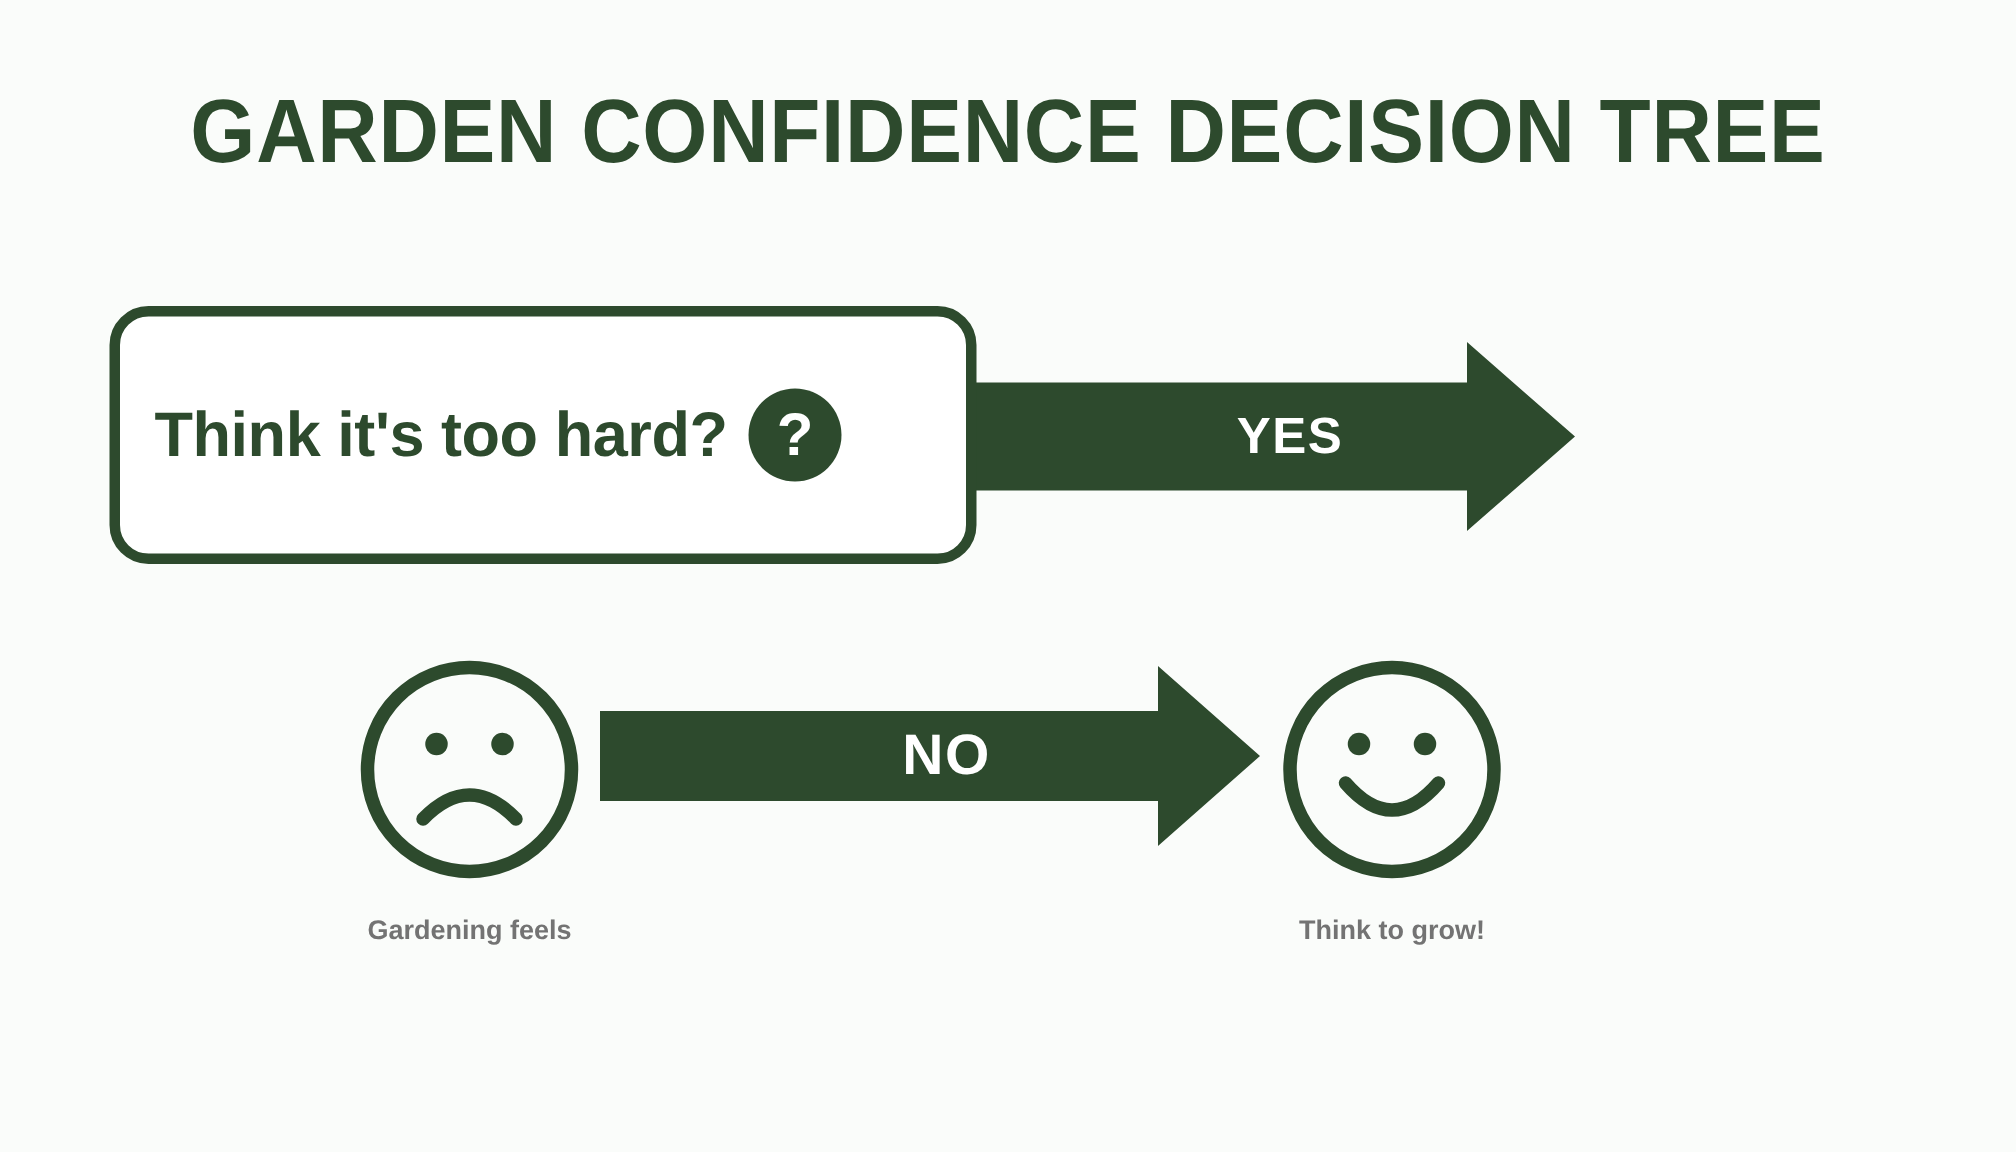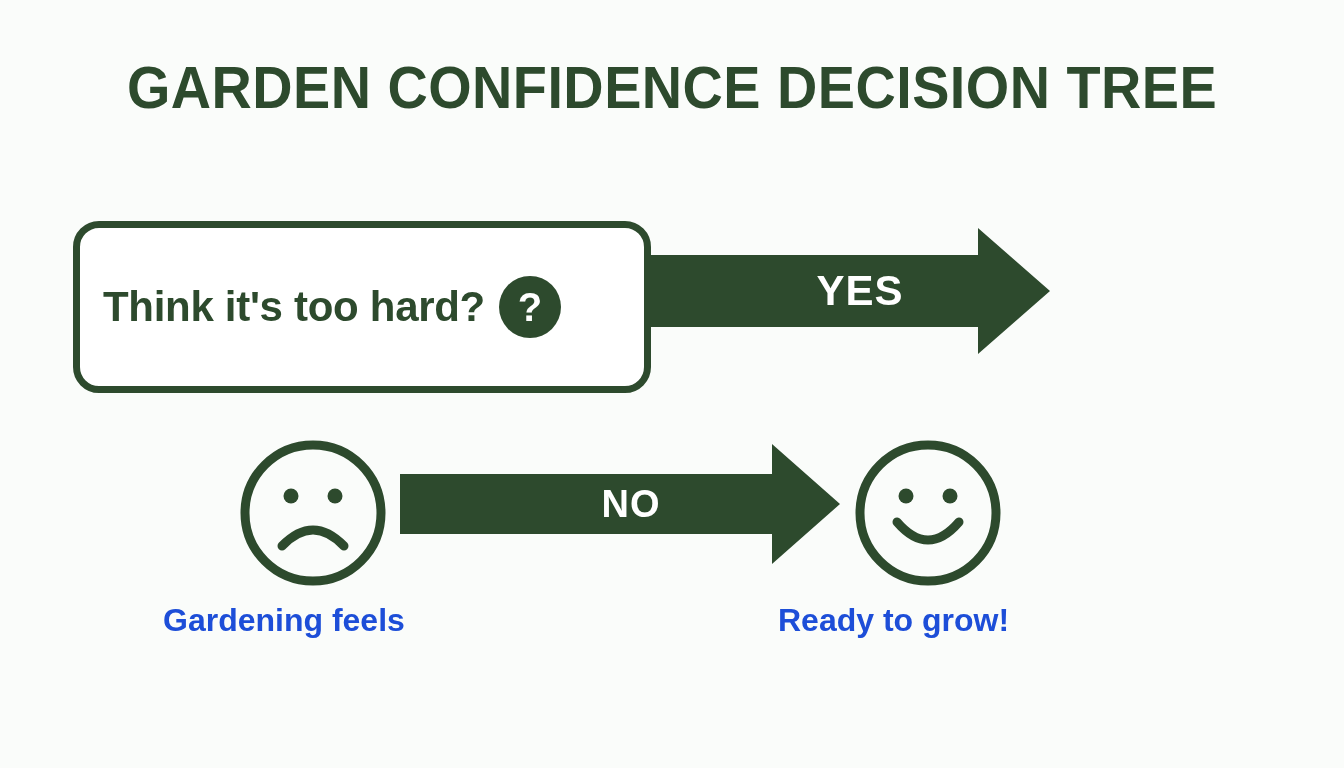--- a/index.html
+++ b/index.html
@@ -35,21 +35,21 @@
     letter-spacing: 0.5px;
     transform: scaleX(0.93);
     transform-origin: center center;
     white-space: nowrap;
   }
 
   
   #decision-box {
     position: absolute;
     left: 73px;
-    top: 221px;
+    top: 204px;
     width: 578px;
     height: 172px;
     box-sizing: border-box;
     background: #ffffff;
     border: 7px solid #2d4a2d;
     border-radius: 26px;
     display: flex;
     align-items: center;
     padding-left: 23px;
     z-index: 3;
@@ -89,21 +89,21 @@
     font-weight: 700;
     text-align: center;
     white-space: nowrap;
     pointer-events: none;
   }
 
   #arrow-yes-wrap { left: 630px; top: 228px; width: 420px; height: 126px; z-index: 2; }
   #arrow-yes-label {
     left: 0; top: 0; width: 420px; height: 126px;
     line-height: 126px;
-    font-size: 42px;
+    font-size: 34px;
     letter-spacing: 1px;
     padding-left: 40px;
     box-sizing: border-box;
   }
 
   #arrow-no-wrap { left: 400px; top: 444px; width: 440px; height: 120px; z-index: 2; }
   #arrow-no-label {
     left: 0; top: 0; width: 440px; height: 120px;
     line-height: 120px;
     font-size: 38px;
@@ -116,24 +116,24 @@
   .face {
     position: absolute;
     z-index: 3;
   }
   #face-sad  { left: 238px; top: 438px; width: 150px; height: 150px; }
   #face-happy{ left: 853px; top: 438px; width: 150px; height: 150px; }
 
   
   .caption {
     position: absolute;
-    text-align: left;
-    color: #1d4ed8;
+    text-align: center;
+    color: #737373;
     font-weight: 700;
-    font-size: 32px;
+    font-size: 18px;
     line-height: 34px;
   }
   #caption-sad   { left: 163px; top: 603px; width: 300px; }
   #caption-happy { left: 778px; top: 603px; width: 300px; }
 </style>
 </head>
 <body>
 
 <div id="stage">
 
@@ -174,16 +174,16 @@
       <circle cx="97" cy="58" r="7.5" fill="#2d4a2d"></circle>
       <path d="M44 84 Q75 120 106 84" fill="none" stroke="#2d4a2d" stroke-width="9" stroke-linecap="round"></path>
     </svg>
   </div>
 
   <div class="caption" id="caption-sad">
     <div>Gardening feels</div>
   </div>
 
   <div class="caption" id="caption-happy">
-    <div>Ready to grow!</div>
+    <div>Think to grow!</div>
   </div>
 
 </div>
 
 </body></html>

